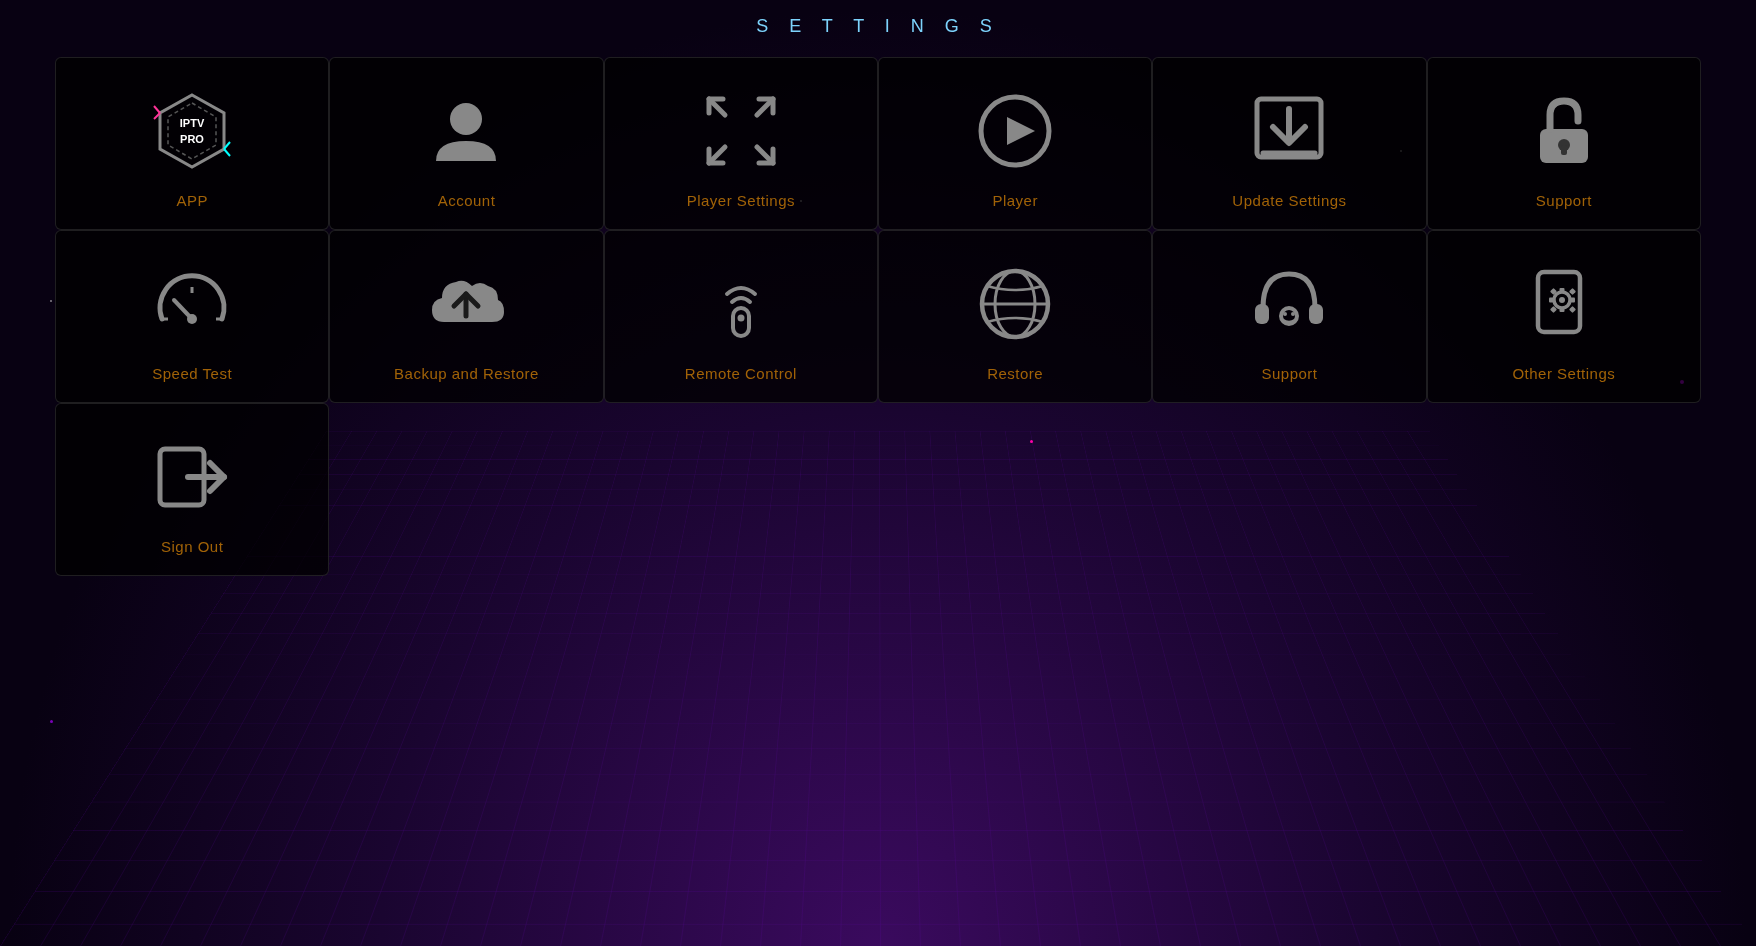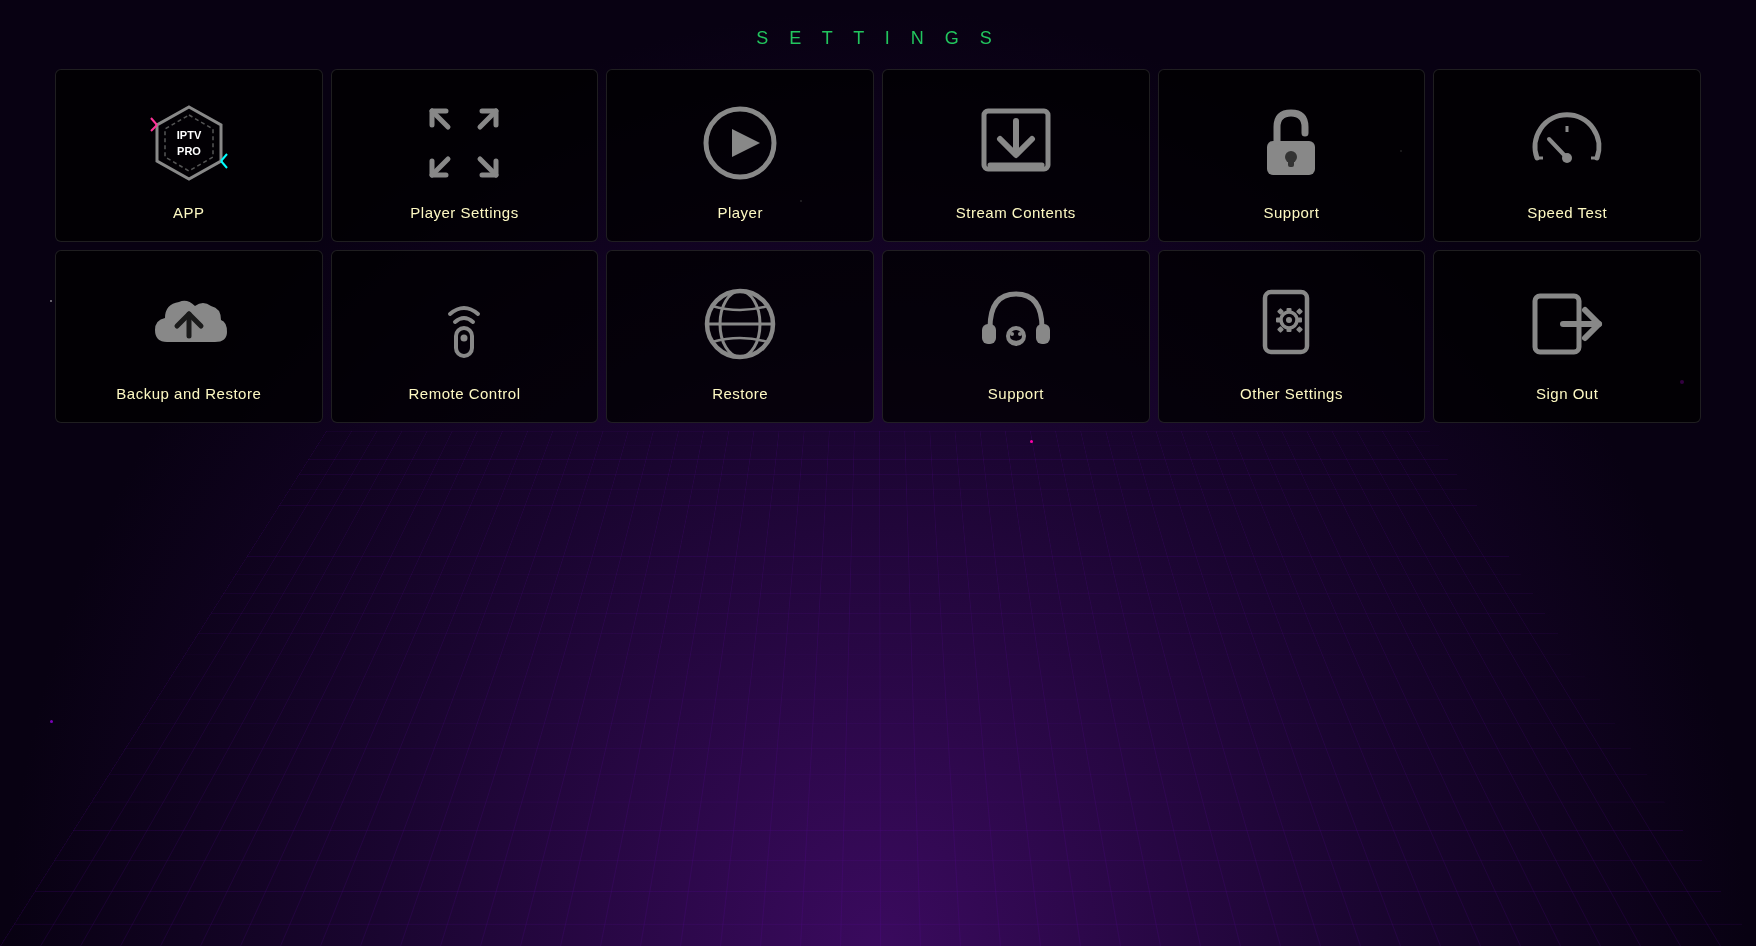--- a/index.html
+++ b/index.html
@@ -41,35 +41,34 @@
     }
     .star {
       position: absolute;
       border-radius: 50%;
     }
 
     .page-title {
       position: relative;
       z-index: 10;
       text-align: center;
-      color: #22c55e;
+      color: #7dd3fc;
       font-size: 18px;
       letter-spacing: 8px;
       font-weight: 400;
-      padding-top: 28px;
+      padding-top: 16px;
       margin-bottom: 10px;
     }
 
     .grid-container {
       position: relative;
       z-index: 10;
       display: grid;
       grid-template-columns: repeat(6, 1fr);
       grid-template-rows: repeat(3, auto);
-      gap: 8px;
       padding: 10px 55px;
       max-width: 1756px;
     }
 
     .settings-card {
       background: rgba(0,0,0,0.75);
       border: 1px solid rgba(60,60,60,0.5);
       border-radius: 6px;
       display: flex;
       flex-direction: column;
@@ -90,21 +89,21 @@
       margin-bottom: 16px;
     }
 
     .card-icon svg {
       width: 80px;
       height: 80px;
       fill: #888888;
     }
 
     .card-label {
-      color: #fef9c3;
+      color: #a16207;
       font-size: 15px;
       font-weight: 400;
       letter-spacing: 0.5px;
       text-align: right;
     }
   </style>
 </head>
 <body>
 
 <div class="bg-layer"></div>
@@ -136,20 +135,29 @@
         <line x1="72" y1="58" x2="78" y2="51" stroke="#00ffff" stroke-width="2"></line>
         <line x1="72" y1="58" x2="78" y2="65" stroke="#00ffff" stroke-width="2"></line>
 
         <text x="40" y="36" text-anchor="middle" fill="#ffffff" font-size="11" font-weight="bold" font-family="Arial">IPTV</text>
         <text x="40" y="52" text-anchor="middle" fill="#ffffff" font-size="11" font-weight="bold" font-family="Arial">PRO</text>
       </svg>
     </div>
     <span class="card-label">APP</span>
   </div>
 
+  <div class="settings-card">
+    <div class="card-icon">
+      <svg viewBox="0 0 80 80" xmlns="http://www.w3.org/2000/svg">
+        <circle cx="40" cy="28" r="16" fill="#888"></circle>
+        <path d="M10,70 Q10,50 40,50 Q70,50 70,70" fill="#888"></path>
+      </svg>
+    </div>
+    <span class="card-label">Account</span>
+  </div>
 
   <div class="settings-card">
     <div class="card-icon">
       <svg viewBox="0 0 80 80" xmlns="http://www.w3.org/2000/svg">
 
         <polyline points="8,22 8,8 22,8" fill="none" stroke="#888" stroke-width="5" stroke-linecap="round" stroke-linejoin="round"></polyline>
         <line x1="8" y1="8" x2="24" y2="24" stroke="#888" stroke-width="5" stroke-linecap="round"></line>
 
         <polyline points="72,22 72,8 58,8" fill="none" stroke="#888" stroke-width="5" stroke-linecap="round" stroke-linejoin="round"></polyline>
         <line x1="72" y1="8" x2="56" y2="24" stroke="#888" stroke-width="5" stroke-linecap="round"></line>
@@ -180,21 +188,21 @@
       <svg viewBox="0 0 80 80" xmlns="http://www.w3.org/2000/svg">
 
         <rect x="8" y="8" width="64" height="58" rx="4" fill="none" stroke="#888" stroke-width="5"></rect>
 
         <line x1="40" y1="18" x2="40" y2="48" stroke="#888" stroke-width="6" stroke-linecap="round"></line>
         <polyline points="24,36 40,52 56,36" fill="none" stroke="#888" stroke-width="6" stroke-linecap="round" stroke-linejoin="round"></polyline>
 
         <line x1="14" y1="62" x2="66" y2="62" stroke="#888" stroke-width="5" stroke-linecap="round"></line>
       </svg>
     </div>
-    <span class="card-label">Stream Contents</span>
+    <span class="card-label">Update Settings</span>
   </div>
 
   <div class="settings-card">
     <div class="card-icon">
       <svg viewBox="0 0 80 80" xmlns="http://www.w3.org/2000/svg">
 
         <rect x="16" y="38" width="48" height="34" rx="6" fill="#888"></rect>
 
         <path d="M26,38 L26,24 Q26,10 40,10 Q54,10 54,24 L54,30" fill="none" stroke="#888" stroke-width="7" stroke-linecap="round"></path>
 

